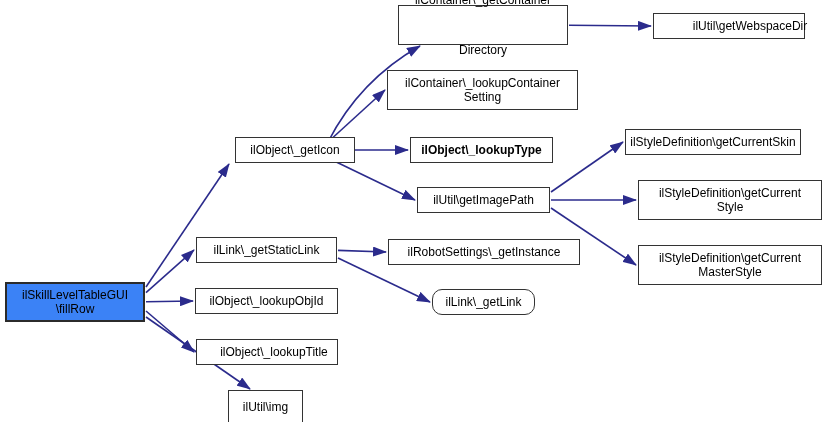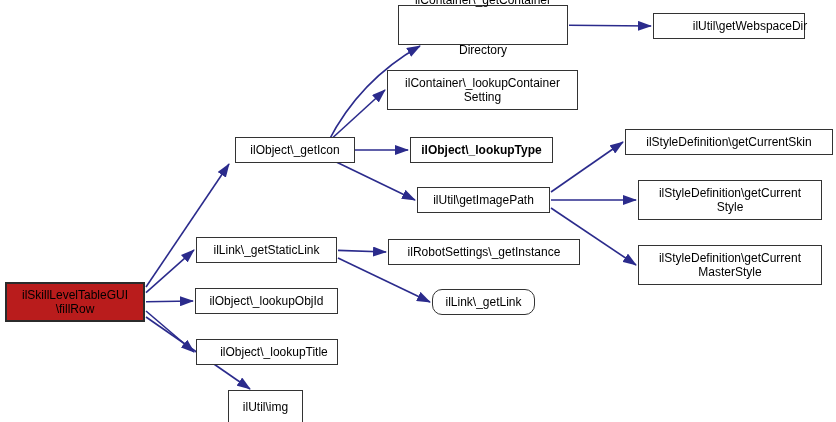--- a/index.html
+++ b/index.html
@@ -32,21 +32,21 @@
     align-items: center;
     justify-content: center;
     font-size: 12px;
     line-height: 14px;
     color: #000000;
     white-space: nowrap;
     text-align: center;
     cursor: pointer;
   }
   .node.highlight {
-    background: #b91c1c;
+    background: #3b82f6;
     border: 2px solid #2b2b2b;
     cursor: default;
   }
   .edge {
     fill: none;
     stroke-width: 1.6px;
   }
 </style>
 </head>
 <body>
@@ -94,21 +94,21 @@
       <div class="node" style="left: 387px; top: 70px; width: 191px; height: 40px; text-align: right;">
         <span>ilContainer\_lookupContainer</span>
         <span>Setting</span>
       </div>
       <div class="node" style="left: 410px; top: 137px; width: 143px; height: 26px; font-weight: bold;">
         <span>ilObject\_lookupType</span>
       </div>
       <div class="node" style="left: 417px; top: 187px; width: 133px; height: 26px;">
         <span>ilUtil\getImagePath</span>
       </div>
-      <div class="node" style="left: 625px; top: 129px; width: 208px; height: 26px;">
+      <div class="node" style="left: 625px; top: 129px; width: 176px; height: 26px;">
         <span>ilStyleDefinition\getCurrentSkin</span>
       </div>
       <div class="node" style="left: 638px; top: 180px; width: 184px; height: 40px;">
         <span>ilStyleDefinition\getCurrent</span>
         <span>Style</span>
       </div>
       <div class="node" style="left: 638px; top: 245px; width: 184px; height: 40px;">
         <span>ilStyleDefinition\getCurrent</span>
         <span>MasterStyle</span>
       </div>

